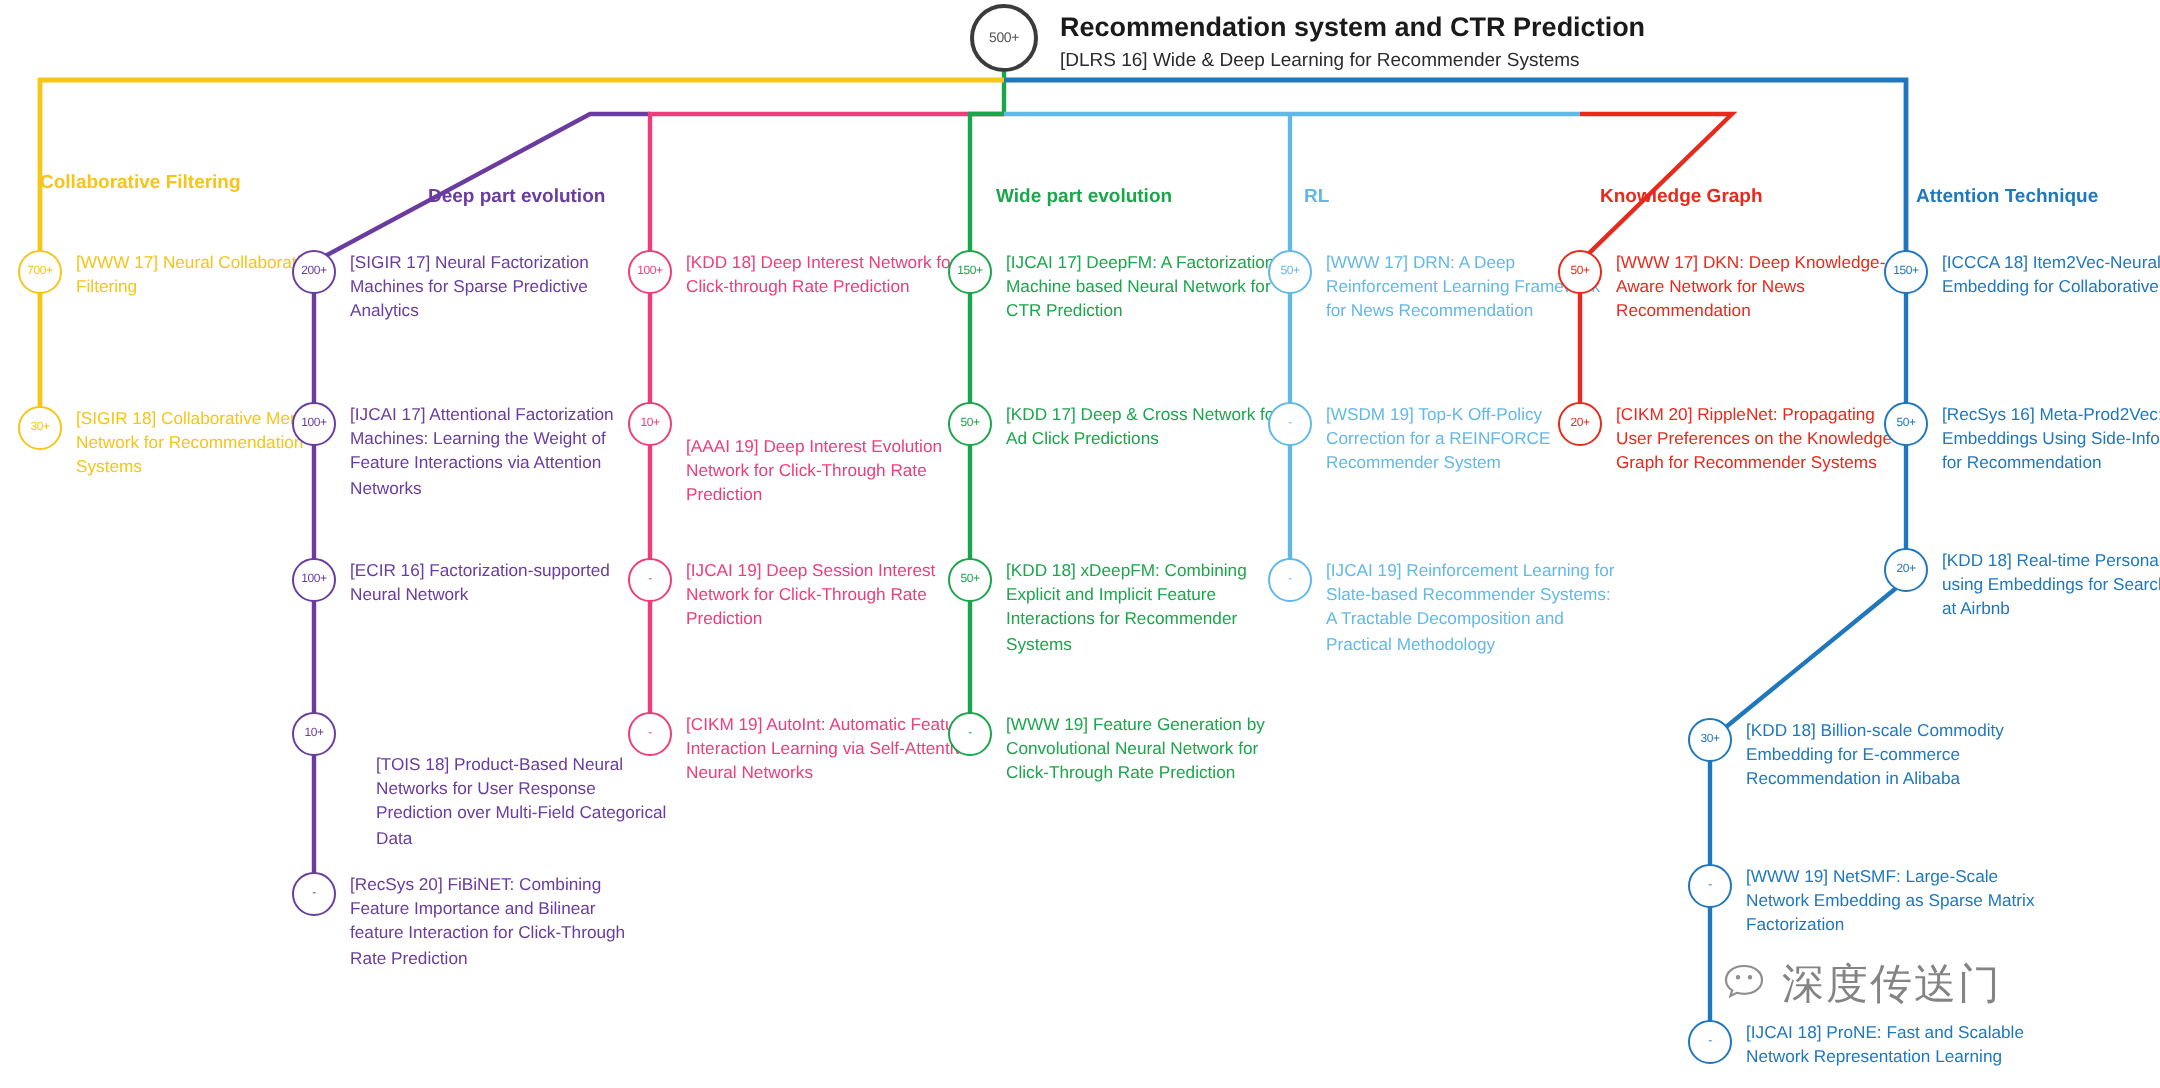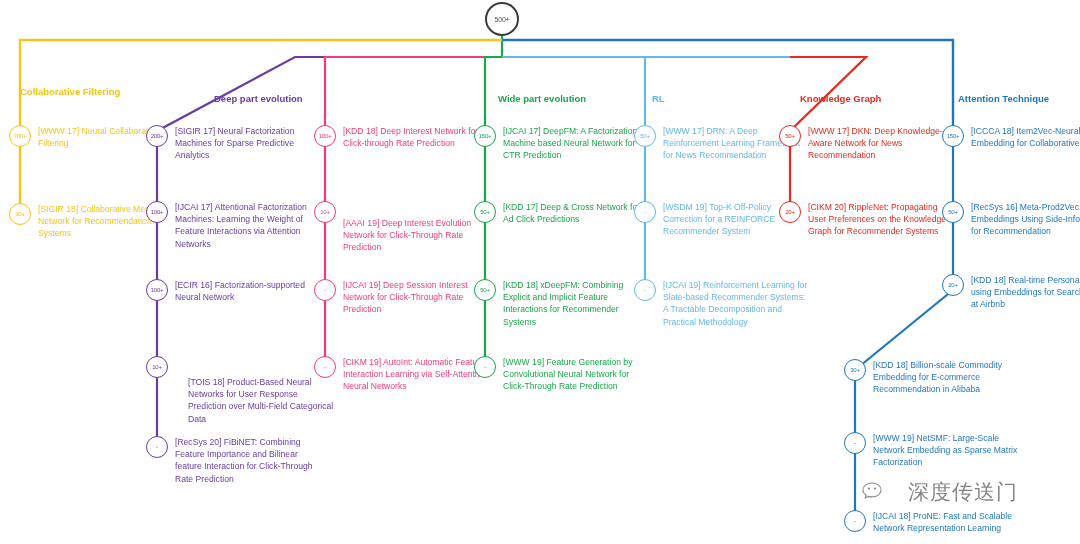--- a/index.html
+++ b/index.html
@@ -71,21 +71,21 @@
   .node-text {
     position: absolute;
     font-size: 8.6px;
     line-height: 12.2px;
     width: 148px;
   }
   .watermark {
     position: absolute;
     display: flex;
     align-items: center;
-    gap: 20px;
+    gap: 3px;
     opacity: 0.62;
   }
   .wm-logo {
     width: 26px; height: 22px;
     position: relative;
   }
   .wm-text {
     font-size: 21px;
     color: #3a3a3a;
     letter-spacing: 1px;
@@ -119,20 +119,22 @@
     <path d="M 953,136 L 953,285" stroke="#1f77bd" stroke-width="2.2" fill="none"></path>
 
     <path d="M 953,290 L 855,370 L 855,521" stroke="#1f77bd" stroke-width="2.2" fill="none"></path>
 
     <path d="M 20,136 L 20,214" stroke="#f5c518" stroke-width="2.4" fill="none"></path>
   </svg>
 
   <div class="root-circle" style="left:485px; top:2px;">
     <span>500+</span>
   </div>
+  <div class="root-title" style="left:530px; top:6px;">Recommendation system and CTR Prediction</div>
+  <div class="root-sub" style="left:530px; top:25px;">[DLRS 16] Wide &amp; Deep Learning for Recommender Systems</div>
 
   <div id="branch-layer">
       <div class="branch-label" style="left: 20px; top: 86px; color: rgb(245, 197, 24);">Collaborative Filtering</div>
       <div class="node" style="left: 9px; top: 125px; color: rgb(245, 197, 24);">
         <span>700+</span>
       </div>
       <div class="node-text" style="left: 38px; top: 125px; color: rgb(245, 197, 24);">[WWW 17] Neural Collaborative Filtering</div>
       <div class="node" style="left: 9px; top: 203px; color: rgb(245, 197, 24);">
         <span>30+</span>
       </div>

